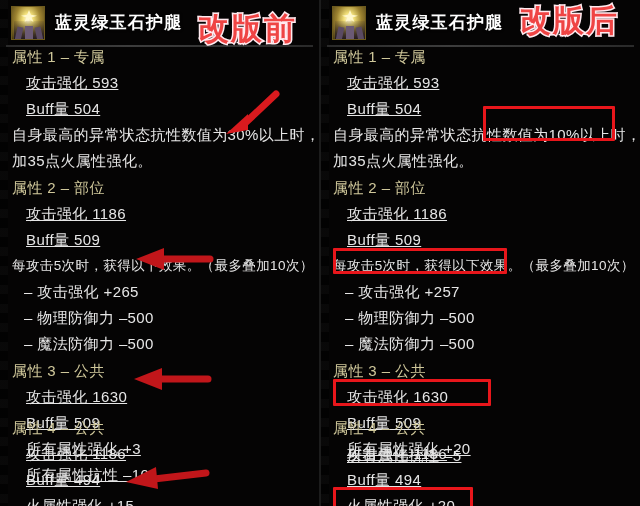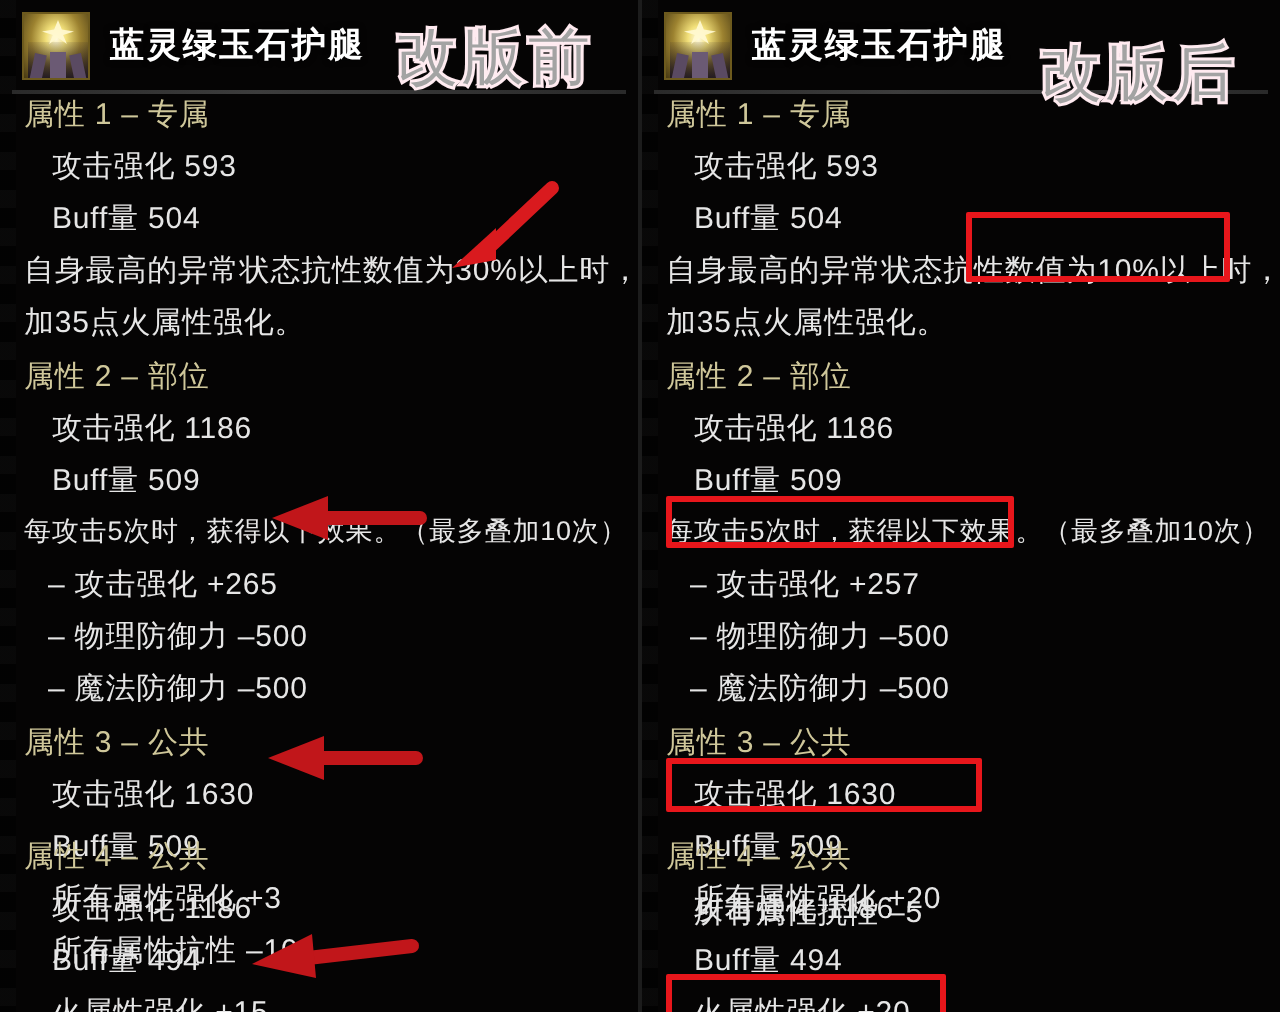--- a/index.html
+++ b/index.html
@@ -37,27 +37,27 @@
             letter-spacing:1.2px;font-weight:600;
             text-shadow:0 0 3px rgba(0,0,0,.95);}
   .hrule{position:absolute;left:6px;right:6px;top:45px;height:2px;
          background:linear-gradient(90deg,#2a2a2a,#3d3d3d 40%,#2a2a2a);}
 
   
   .body{position:absolute;left:0;top:48px;width:319px;}
   .ln{position:absolute;left:12px;white-space:nowrap;font-size:15px;
       color:#e6e6e6;letter-spacing:.4px;}
   .ln.sec{color:#cfc79a;}
-  .ln.ind{left:26px;}
+  .ln.ind{left:26px;text-decoration:underline;}
   .ln.ind2{left:24px;}
   .ln.wrap{left:12px;}
 
   
-  .wm{position:absolute;font-size:31px;font-weight:400;letter-spacing:2px;
-      color:#a3a3a3;
+  .wm{position:absolute;font-size:31px;font-weight:700;letter-spacing:2px;
+      color:#ef4444;
       -webkit-text-stroke:3px #ffe9ef;
       paint-order:stroke fill;
       text-shadow:0 0 2px rgba(255,255,255,.5);}
   .wm.l{left:198px;top:8px;}
   .wm.r{left:520px;top:8px;}
 
   
   .arrow{position:absolute;}
   .arrow svg{display:block;}
   .box{position:absolute;border:3px solid #e8161b;box-sizing:border-box;
@@ -173,21 +173,21 @@
       <div class="ln ind" style="top:340px">攻击强化  1630</div>
       <div class="ln ind" style="top:366px">Buff量  509</div>
       <div class="ln ind" style="top:392px">所有属性强化  +20</div>
       <div class="ln ind" style="top:399px">所有属性抗性  –5</div>
       <div class="ln sec" style="top:371px">属性 4 – 公共</div>
       <div class="ln ind" style="top:397px">攻击强化  1186</div>
       <div class="ln ind" style="top:423px">Buff量  494</div>
       <div class="ln ind" style="top:449px">火属性强化  +20</div>
     </div>
 
-    <div class="wm r" style="left:199px;top:16px">改版后</div>
+    <div class="wm r" style="left:199px;top:0">改版后</div>
 
     <div class="box" style="left:162px;top:106px;width:132px;height:35px"></div>
     <div class="box" style="left:12px;top:248px;width:174px;height:26px"></div>
     <div class="box" style="left:12px;top:379px;width:158px;height:27px"></div>
     <div class="box" style="left:12px;top:487px;width:140px;height:26px"></div>
   </div>
 
 </div>
 
 </body></html>

